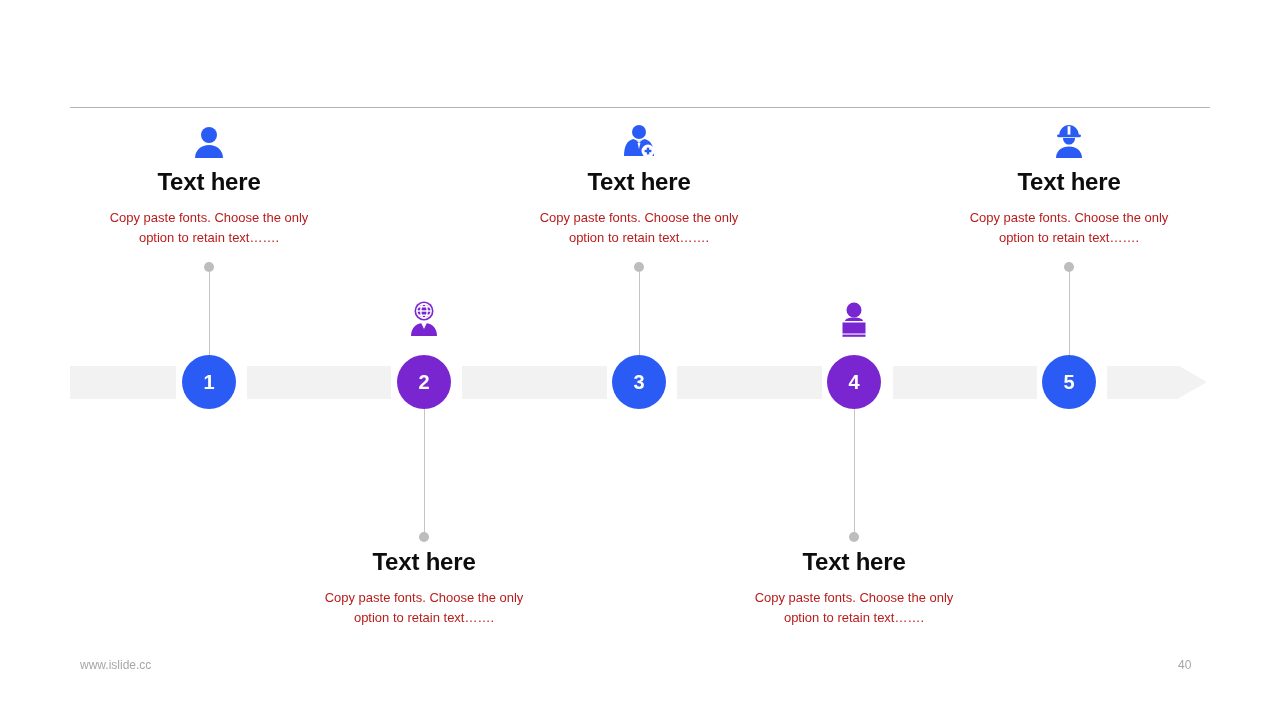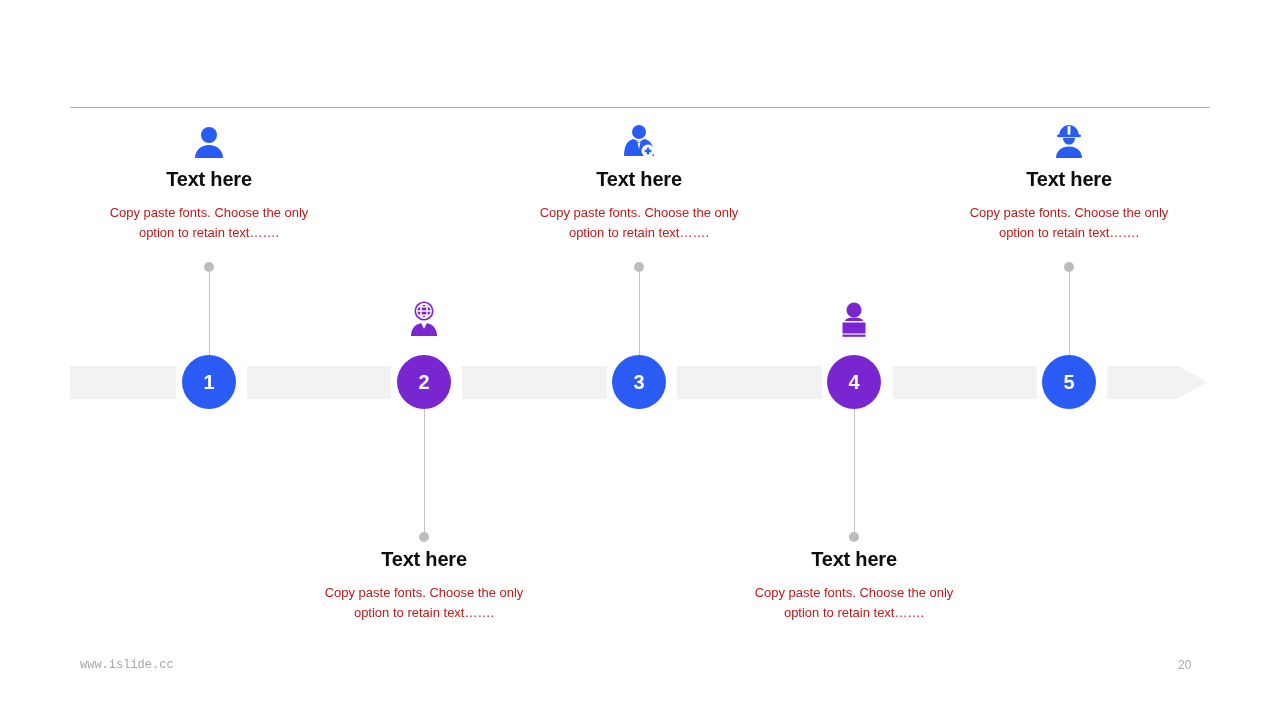--- a/index.html
+++ b/index.html
@@ -91,21 +91,21 @@
     text-align: center;
   }
   .block-icon {
     height: 44px;
     display: flex;
     align-items: flex-end;
     justify-content: center;
     margin-bottom: 6px;
   }
   .block-title {
-    font-size: 20px;
+    font-size: 24px;
     font-weight: bold;
     color: #0d0d0d;
     margin-bottom: 12px;
     letter-spacing: -0.2px;
   }
   .block-body {
     font-size: 13px;
     color: #b91c1c;
     line-height: 20px;
     padding: 0 22px;
@@ -114,21 +114,20 @@
     margin-bottom: 12px;
   }
 
   
   .footer-url {
     position: absolute;
     left: 80px;
     top: 658px;
     font-size: 12px;
     color: #a6a6a6;
-    font-family: Liberation Mono, monospace;
   }
   .footer-page {
     position: absolute;
     left: 1178px;
     top: 658px;
     font-size: 12px;
     color: #a6a6a6;
   }
 </style>
 </head>
@@ -252,15 +251,15 @@
       </svg>
     </div>
   </div>
 
   <div class="block block-bottom" style="left:714px; top:548px;">
     <div class="block-title">Text here</div>
     <div class="block-body">Copy paste fonts. Choose the only option to retain text…….</div>
   </div>
 
   <div class="footer-url">www.islide.cc</div>
-  <div class="footer-page">20</div>
+  <div class="footer-page">40</div>
 
 </div>
 
 </body></html>

